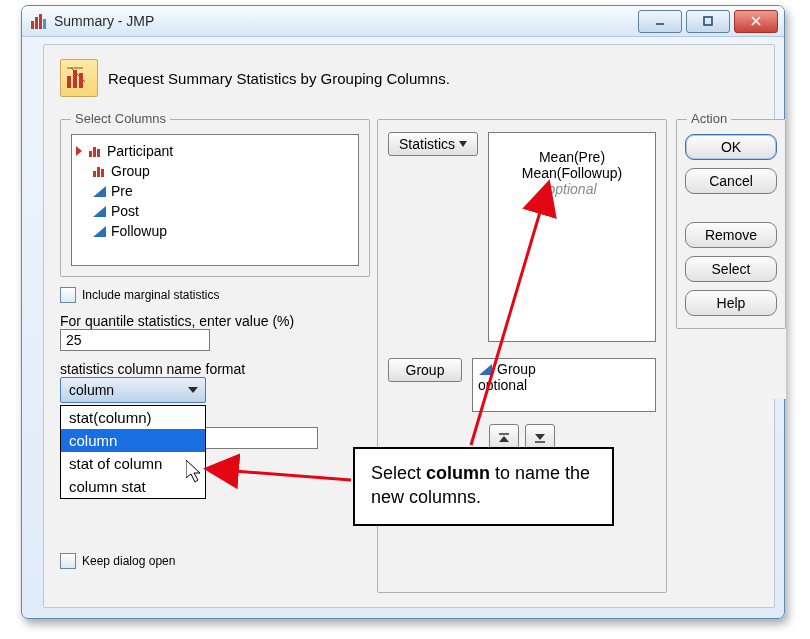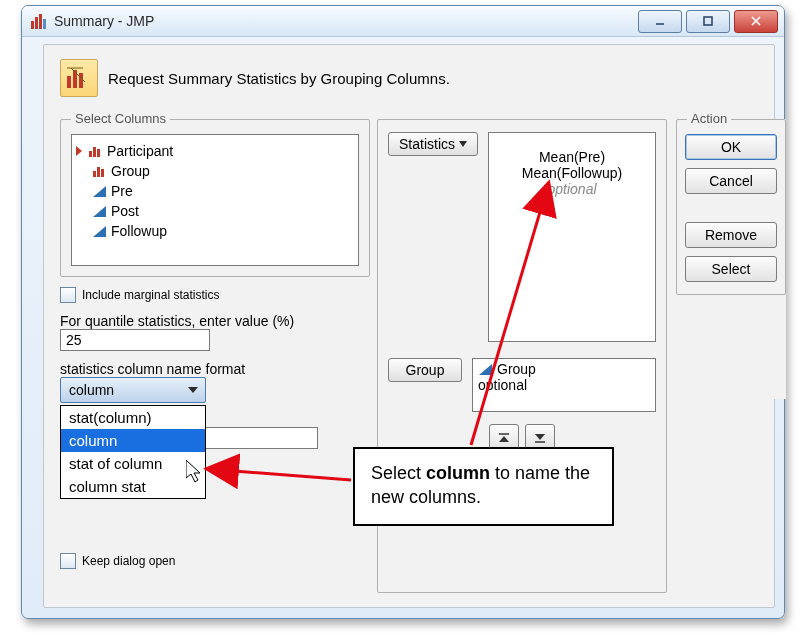--- a/index.html
+++ b/index.html
@@ -243,21 +243,21 @@
     background:#f2f2f2;
     display:flex; flex-direction:column; gap:8px;
   }
   .action-fieldset .legend {
     position:absolute; top:-9px; left:10px; background:#f2f2f2; padding:0 4px;
     color:#555;
   }
   .act-btn {
     border:1px solid #7d7d7d;
     background:linear-gradient(#fdfdfd,#e2e2e2);
-    border-radius:3px;
+    border-radius:9px;
     padding:4px 8px;
     text-align:center;
     font-size:14px;
   }
   .act-btn.primary {
     border:1px solid #3b74b6;
     box-shadow: inset 0 0 0 1px #a6c7ea;
   }
   .gap { height:12px; }
 
@@ -477,20 +477,21 @@
       </div>
 
       <div class="zone right">
         <div class="action-fieldset">
           <span class="legend">Action</span>
           <div class="act-btn primary">OK</div>
           <div class="act-btn">Cancel</div>
           <div class="gap"></div>
           <div class="act-btn">Remove</div>
           <div class="act-btn">Select</div>
+          <div class="act-btn">Help</div>
         </div>
       </div>
 
     </div>
   </div>
 
   <svg class="arrow" style="left:0;top:0;" width="810" height="639">
     <defs>
       <marker id="ah1" markerWidth="12" markerHeight="12" refX="10" refY="6" orient="auto">
         <path d="M0,0 L12,6 L0,12 Z" fill="#e30613"></path>

